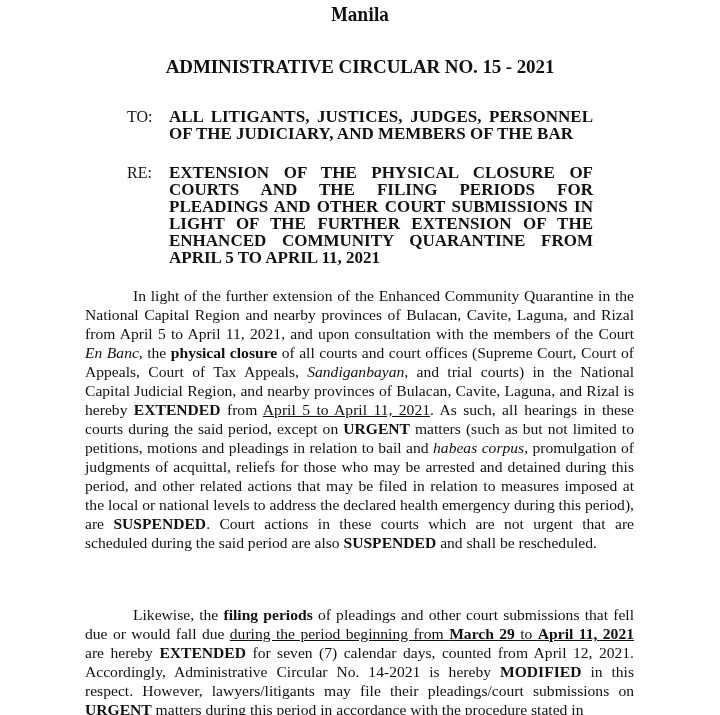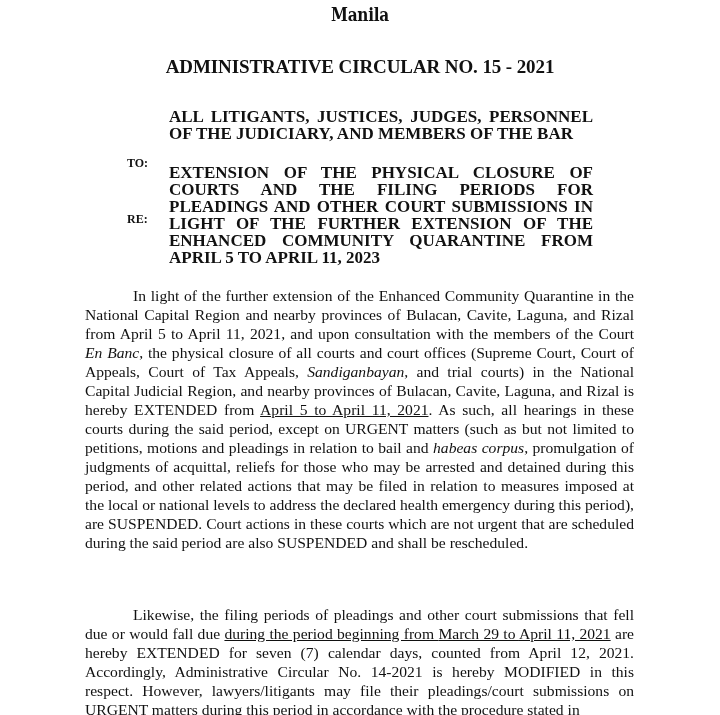--- a/index.html
+++ b/index.html
@@ -14,51 +14,50 @@
     position: absolute; top: 4px; left: 0; width: 720px; text-align: center;
     font-family: "DejaVu Serif", serif; font-weight: bold; font-size: 18px;
     letter-spacing: -0.3px; transform: scaleX(0.85); color: #111;
   }
   .title {
     position: absolute; top: 56px; left: 0; width: 720px; text-align: center;
     font-weight: bold; font-size: 19px; letter-spacing: -0.1px;
   }
   .memo-row { position: absolute; left: 127px; width: 466px; }
   .memo-label {
-    position: absolute; left: 0; top: 0; font-weight: bold; font-size: 12px;
+    position: absolute; left: 0; top: 0; font-weight: normal; font-size: 16px;
     line-height: 17px;
-    margin-top: 47px;
   }
   .memo-text {
     position: absolute; left: 42px; top: 0; width: 424px; font-weight: bold;
     font-size: 17px; line-height: 17px; text-align: justify;
   }
   .para {
     position: absolute; left: 85px; width: 549px; font-size: 15.6px;
     line-height: 19px; text-align: justify;
   }
   .para .indent { display: inline-block; width: 48px; }
   .u { text-decoration: underline; }
-  b { font-weight: normal; }
+  b { font-weight: bold; }
   i { }
 </style>
 </head>
 <body>
 
 <div class="page">
 
   <div class="city">Manila</div>
   <div class="title">ADMINISTRATIVE CIRCULAR NO. 15 - 2021</div>
 
   <div class="memo-row" style="top:108px;">
     <span class="memo-label">TO:</span>
     <div class="memo-text">ALL LITIGANTS, JUSTICES, JUDGES, PERSONNEL OF THE JUDICIARY, AND MEMBERS OF THE BAR</div>
   </div>
 
   <div class="memo-row" style="top:164px;">
     <span class="memo-label">RE:</span>
-    <div class="memo-text">EXTENSION OF THE PHYSICAL CLOSURE OF COURTS AND THE FILING PERIODS FOR PLEADINGS AND OTHER COURT SUBMISSIONS IN LIGHT OF THE FURTHER EXTENSION OF THE ENHANCED COMMUNITY QUARANTINE FROM APRIL 5 TO APRIL 11, 2023</div>
+    <div class="memo-text">EXTENSION OF THE PHYSICAL CLOSURE OF COURTS AND THE FILING PERIODS FOR PLEADINGS AND OTHER COURT SUBMISSIONS IN LIGHT OF THE FURTHER EXTENSION OF THE ENHANCED COMMUNITY QUARANTINE FROM APRIL 5 TO APRIL 11, 2021</div>
   </div>
 
   <div class="para" style="top:286px;"><span class="indent"></span><span>In light of the further extension of the Enhanced Community Quarantine in the National Capital Region and nearby provinces of Bulacan, Cavite, Laguna, and Rizal from April 5 to April 11, 2021, and upon consultation with the members of the Court </span><i>En Banc</i><span>, the </span><b>physical closure</b><span> of all courts and court offices (Supreme Court, Court of Appeals, Court of Tax Appeals, </span><i>Sandiganbayan</i><span>, and trial courts) in the National Capital Judicial Region, and nearby provinces of Bulacan, Cavite, Laguna, and Rizal is hereby </span><b>EXTENDED</b><span> from </span><span class="u">April 5 to April 11, 2021</span><span>. As such, all hearings in these courts during the said period, except on </span><b>URGENT</b><span> matters (such as but not limited to petitions, motions and pleadings in relation to bail and </span><i>habeas corpus</i><span>, promulgation of judgments of acquittal, reliefs for those who may be arrested and detained during this period, and other related actions that may be filed in relation to measures imposed at the local or national levels to address the declared health emergency during this period), are </span><b>SUSPENDED</b><span>. Court actions in these courts which are not urgent that are scheduled during the said period are also </span><b>SUSPENDED</b><span> and shall be rescheduled.</span></div>
 
   <div class="para" style="top:605px;"><span class="indent"></span><span>Likewise, the </span><b>filing periods</b><span> of pleadings and other court submissions that fell due or would fall due </span><span class="u">during the period beginning from </span><b class="u">March 29</b><span class="u"> to </span><b class="u">April 11, 2021</b><span> are hereby </span><b>EXTENDED</b><span> for seven (7) calendar days, counted from April 12, 2021. Accordingly, Administrative Circular No. 14-2021 is hereby </span><b>MODIFIED</b><span> in this respect. However, lawyers/litigants may file their pleadings/court submissions on </span><b>URGENT</b><span> matters during this period in accordance with the procedure stated in</span></div>
 </div>
 
 </body></html>

